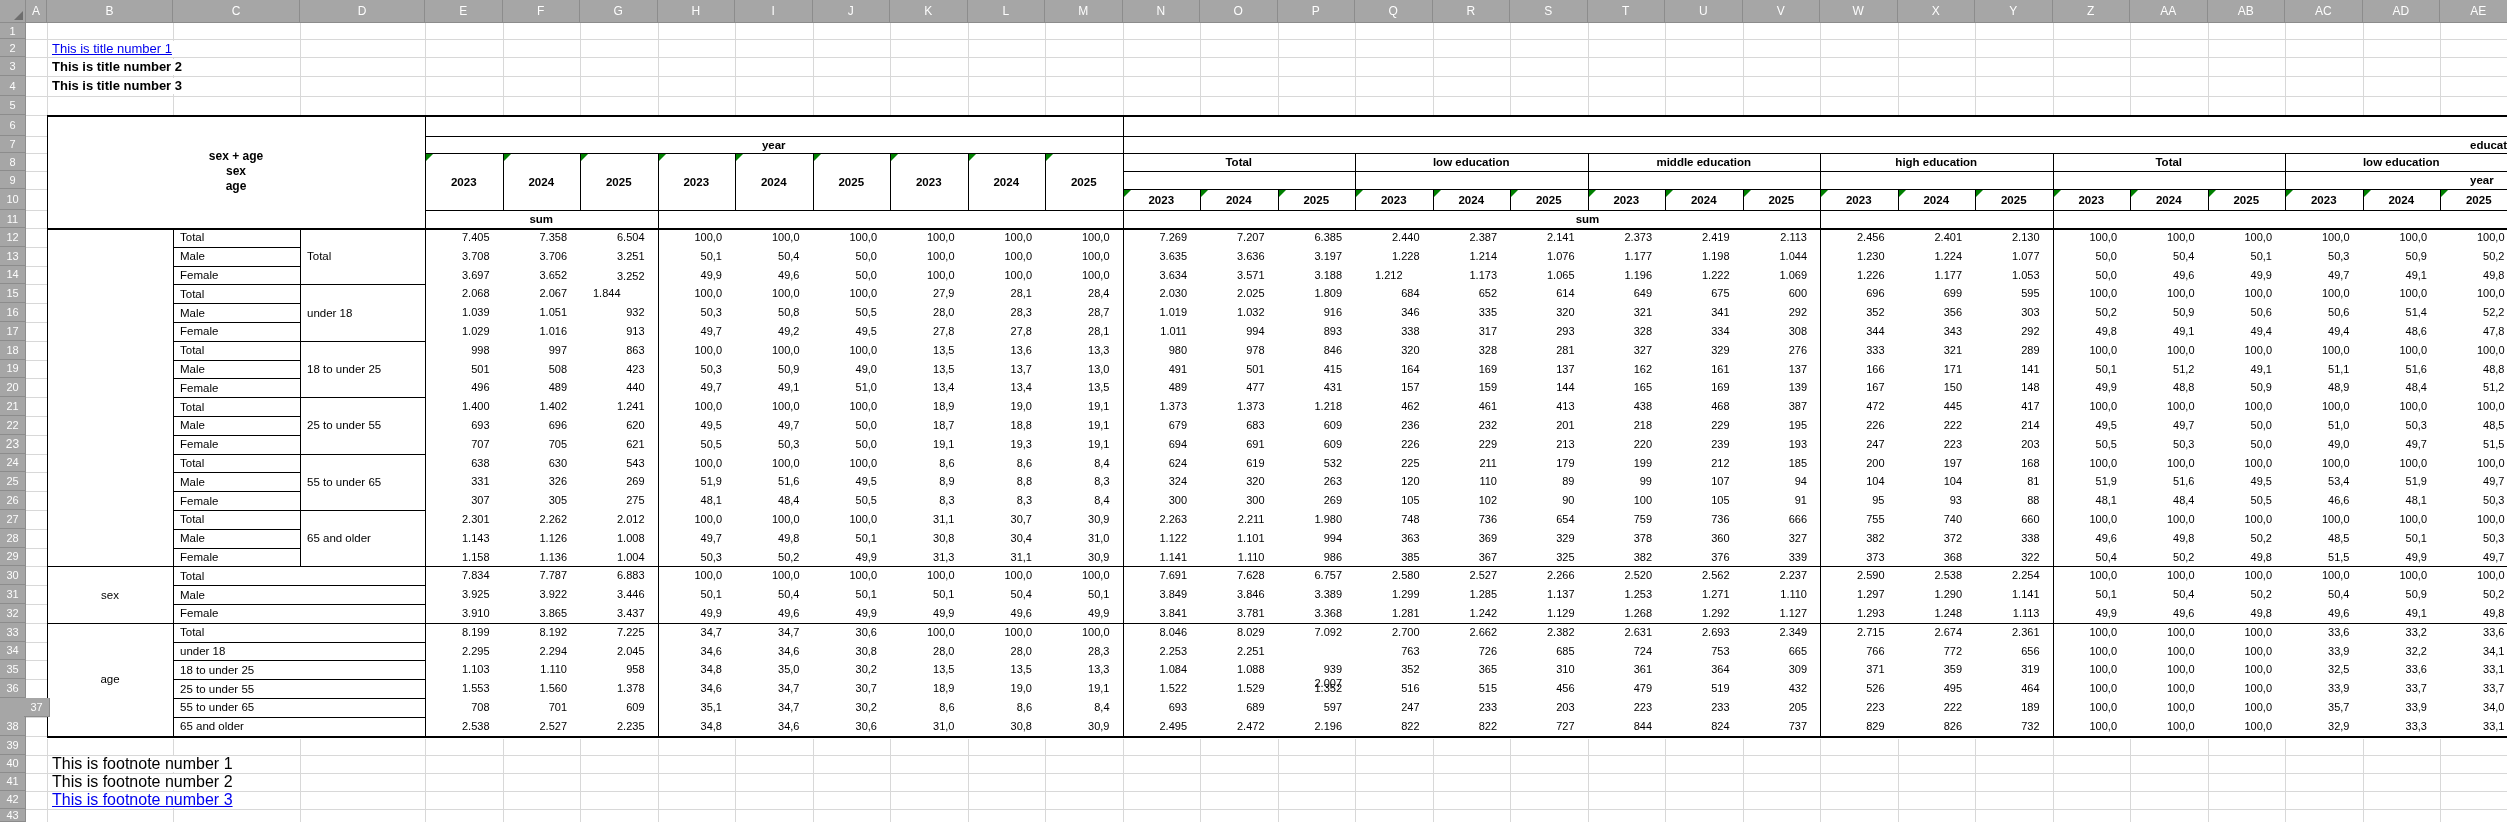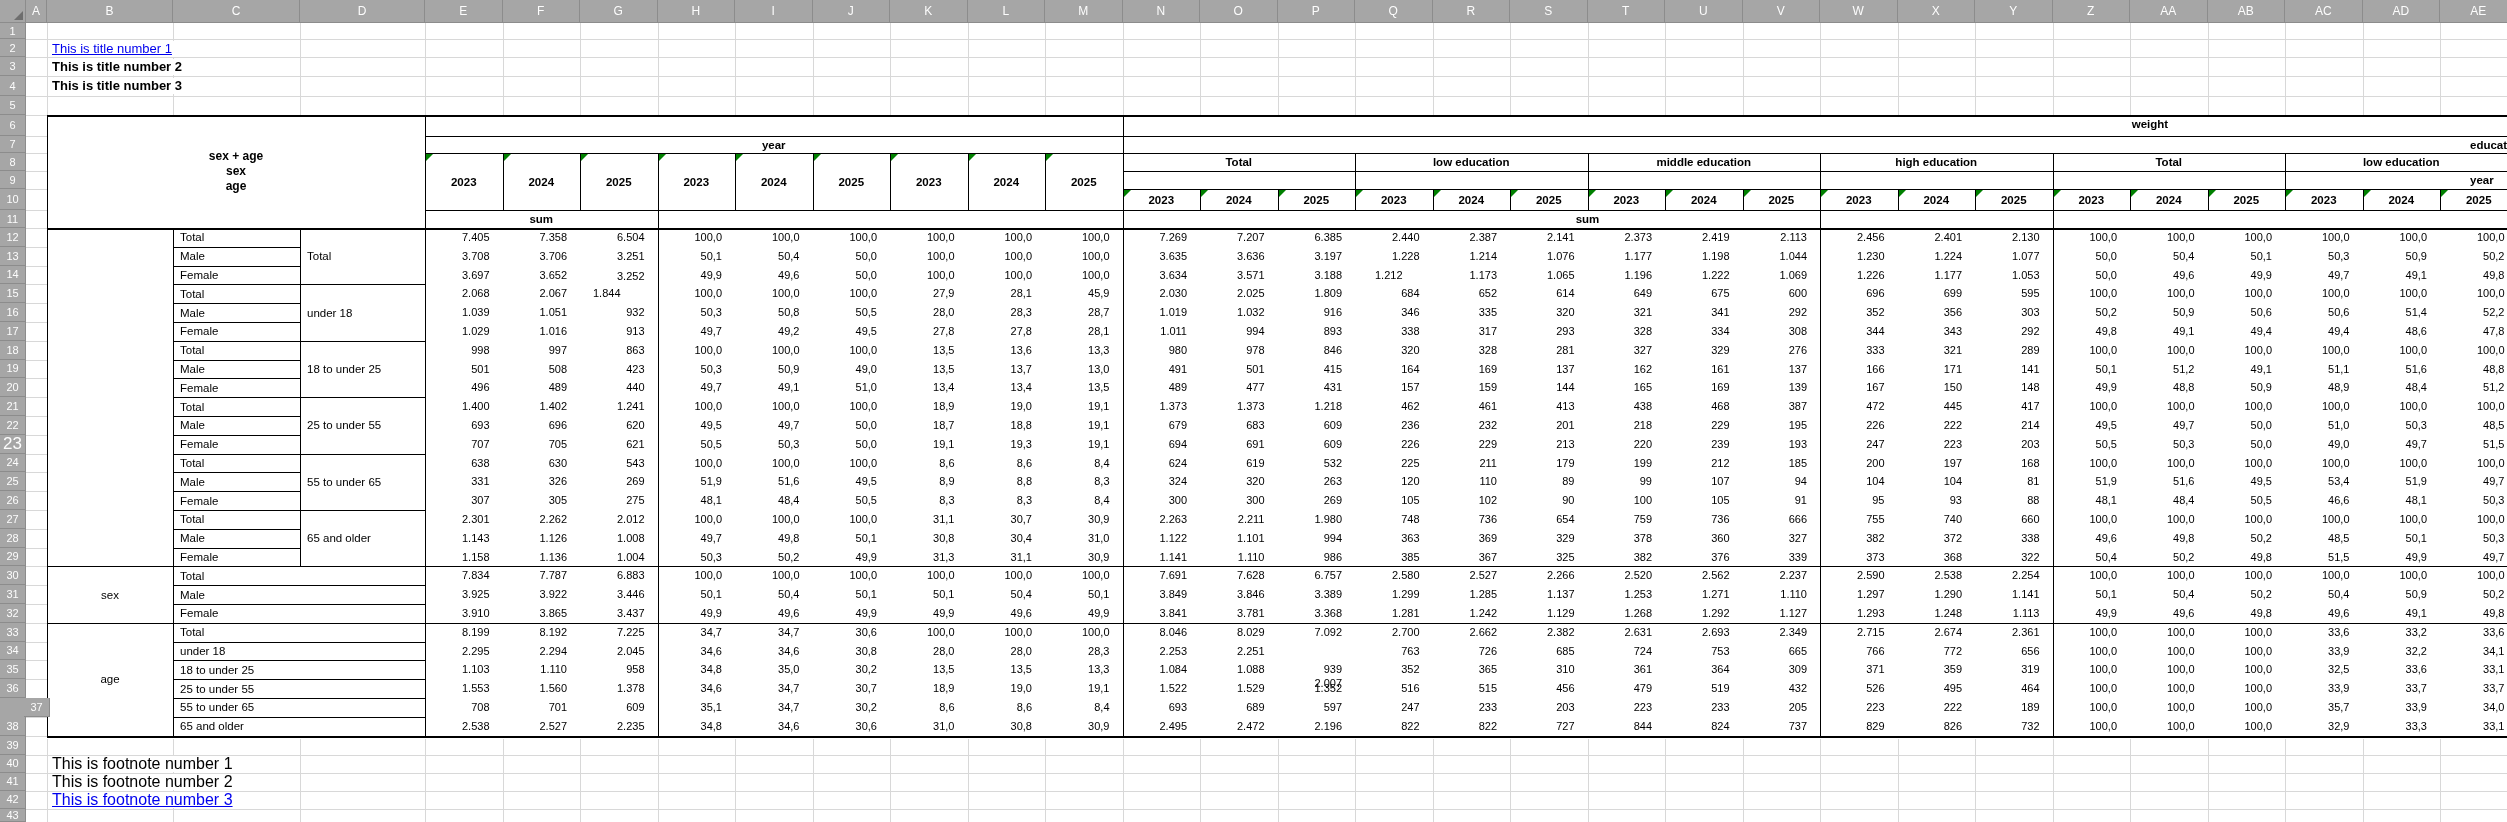--- a/index.html
+++ b/index.html
@@ -176,23 +176,20 @@
       <div class="bl" style="left: 126px; top: 395px; width: 252px; height: 1px;"></div>
       <div class="bl" style="left: 126px; top: 413.8px; width: 127px; height: 1px;"></div>
       <div class="bl" style="left: 126px; top: 432.6px; width: 127px; height: 1px;"></div>
       <div class="bl" style="left: 126px; top: 470.2px; width: 252px; height: 1px;"></div>
       <div class="bl" style="left: 126px; top: 489px; width: 252px; height: 1px;"></div>
       <div class="bl" style="left: 126px; top: 526.6px; width: 252px; height: 1px;"></div>
       <div class="bl" style="left: 126px; top: 545.4px; width: 252px; height: 1px;"></div>
       <div class="bl" style="left: 126px; top: 564.2px; width: 252px; height: 1px;"></div>
       <div class="bl" style="left: 126px; top: 583px; width: 252px; height: 1px;"></div>
       <div class="bl" style="left: 126px; top: 601.8px; width: 252px; height: 1px;"></div>
-      <div class="txt" style="left: 1075.5px; top: 0px; width: 1384.5px; height: 21px;">
-        <div class="txt hlabel" style="left: 987.5px; top: 3px; width: 80px; text-align: center;">weight</div>
-      </div>
       <div class="txt hlabel" style="left: 2423px; top: 24px; width: 90px;">education</div>
       <div class="txt hlabel ctr" style="left: 378px; top: 21px; width: 697.5px; height: 17px;">year</div>
       <div class="txt hlabel" style="left: 2423px; top: 59px; width: 90px;">year</div>
       <div class="txt hlabel ctr" style="left: 1075.5px; top: 38px; width: 232.5px; height: 18px;">Total</div>
       <div class="txt hlabel ctr" style="left: 1308px; top: 38px; width: 232.5px; height: 18px;">low education</div>
       <div class="txt hlabel ctr" style="left: 1540.5px; top: 38px; width: 232.5px; height: 18px;">middle education</div>
       <div class="txt hlabel ctr" style="left: 1773px; top: 38px; width: 232.5px; height: 18px;">high education</div>
       <div class="txt hlabel ctr" style="left: 2005.5px; top: 38px; width: 232.5px; height: 18px;">Total</div>
       <div class="txt hlabel ctr" style="left: 2238px; top: 38px; width: 232.5px; height: 18px;">low education</div>
       <div class="txt hlabel ctr" style="left: 378px; top: 38px; width: 77.5px; height: 57px;">2023</div>
@@ -373,21 +370,21 @@
       <div class="txt num" style="left: 2315.5px; top: 150.6px; width: 77.5px; height: 18.8px;">49,1</div>
       <div class="txt num" style="left: 2393px; top: 150.6px; width: 77.5px; height: 18.8px;">49,8</div>
       <div class="txt num" style="left: 378px; top: 169.4px; width: 77.5px; height: 18.8px;">2.068</div>
       <div class="txt num" style="left: 455.5px; top: 169.4px; width: 77.5px; height: 18.8px;">2.067</div>
       <div class="txt num" style="left: 509px; top: 169.4px; width: 77.5px; height: 18.8px;">1.844</div>
       <div class="txt num" style="left: 610.5px; top: 169.4px; width: 77.5px; height: 18.8px;">100,0</div>
       <div class="txt num" style="left: 688px; top: 169.4px; width: 77.5px; height: 18.8px;">100,0</div>
       <div class="txt num" style="left: 765.5px; top: 169.4px; width: 77.5px; height: 18.8px;">100,0</div>
       <div class="txt num" style="left: 843px; top: 169.4px; width: 77.5px; height: 18.8px;">27,9</div>
       <div class="txt num" style="left: 920.5px; top: 169.4px; width: 77.5px; height: 18.8px;">28,1</div>
-      <div class="txt num" style="left: 998px; top: 169.4px; width: 77.5px; height: 18.8px;">45,9</div>
+      <div class="txt num" style="left: 998px; top: 169.4px; width: 77.5px; height: 18.8px;">28,4</div>
       <div class="txt num" style="left: 1075.5px; top: 169.4px; width: 77.5px; height: 18.8px;">2.030</div>
       <div class="txt num" style="left: 1153px; top: 169.4px; width: 77.5px; height: 18.8px;">2.025</div>
       <div class="txt num" style="left: 1230.5px; top: 169.4px; width: 77.5px; height: 18.8px;">1.809</div>
       <div class="txt num" style="left: 1308px; top: 169.4px; width: 77.5px; height: 18.8px;">684</div>
       <div class="txt num" style="left: 1385.5px; top: 169.4px; width: 77.5px; height: 18.8px;">652</div>
       <div class="txt num" style="left: 1463px; top: 169.4px; width: 77.5px; height: 18.8px;">614</div>
       <div class="txt num" style="left: 1540.5px; top: 169.4px; width: 77.5px; height: 18.8px;">649</div>
       <div class="txt num" style="left: 1618px; top: 169.4px; width: 77.5px; height: 18.8px;">675</div>
       <div class="txt num" style="left: 1695.5px; top: 169.4px; width: 77.5px; height: 18.8px;">600</div>
       <div class="txt num" style="left: 1773px; top: 169.4px; width: 77.5px; height: 18.8px;">696</div>
@@ -1075,21 +1072,21 @@
       <div class="hcell" style="left: 0px; top: 223.8px; width: 26px; height: 18.8px; font-size: 11px;">13</div>
       <div class="hcell" style="left: 0px; top: 242.6px; width: 26px; height: 18.8px; font-size: 11px;">14</div>
       <div class="hcell" style="left: 0px; top: 261.4px; width: 26px; height: 18.8px; font-size: 11px;">15</div>
       <div class="hcell" style="left: 0px; top: 280.2px; width: 26px; height: 18.8px; font-size: 11px;">16</div>
       <div class="hcell" style="left: 0px; top: 299px; width: 26px; height: 18.8px; font-size: 11px;">17</div>
       <div class="hcell" style="left: 0px; top: 317.8px; width: 26px; height: 18.8px; font-size: 11px;">18</div>
       <div class="hcell" style="left: 0px; top: 336.6px; width: 26px; height: 18.8px; font-size: 11px;">19</div>
       <div class="hcell" style="left: 0px; top: 355.4px; width: 26px; height: 18.8px; font-size: 11px;">20</div>
       <div class="hcell" style="left: 0px; top: 374.2px; width: 26px; height: 18.8px; font-size: 11px;">21</div>
       <div class="hcell" style="left: 0px; top: 393px; width: 26px; height: 18.8px; font-size: 11px;">22</div>
-      <div class="hcell" style="left: 0px; top: 411.8px; width: 26px; height: 18.8px; font-size: 17px;">23</div>
+      <div class="hcell" style="left: 0px; top: 411.8px; width: 26px; height: 18.8px; font-size: 12px;">23</div>
       <div class="hcell" style="left: 0px; top: 430.6px; width: 26px; height: 18.8px; font-size: 11px;">24</div>
       <div class="hcell" style="left: 0px; top: 449.4px; width: 26px; height: 18.8px; font-size: 11px;">25</div>
       <div class="hcell" style="left: 0px; top: 468.2px; width: 26px; height: 18.8px; font-size: 11px;">26</div>
       <div class="hcell" style="left: 0px; top: 487px; width: 26px; height: 18.8px; font-size: 11px;">27</div>
       <div class="hcell" style="left: 0px; top: 505.8px; width: 26px; height: 18.8px; font-size: 11px;">28</div>
       <div class="hcell" style="left: 0px; top: 524.6px; width: 26px; height: 18.8px; font-size: 11px;">29</div>
       <div class="hcell" style="left: 0px; top: 543.4px; width: 26px; height: 18.8px; font-size: 11px;">30</div>
       <div class="hcell" style="left: 0px; top: 562.2px; width: 26px; height: 18.8px; font-size: 11px;">31</div>
       <div class="hcell" style="left: 0px; top: 581px; width: 26px; height: 18.8px; font-size: 11px;">32</div>
       <div class="hcell" style="left: 0px; top: 599.8px; width: 26px; height: 18.8px; font-size: 11px;">33</div>

